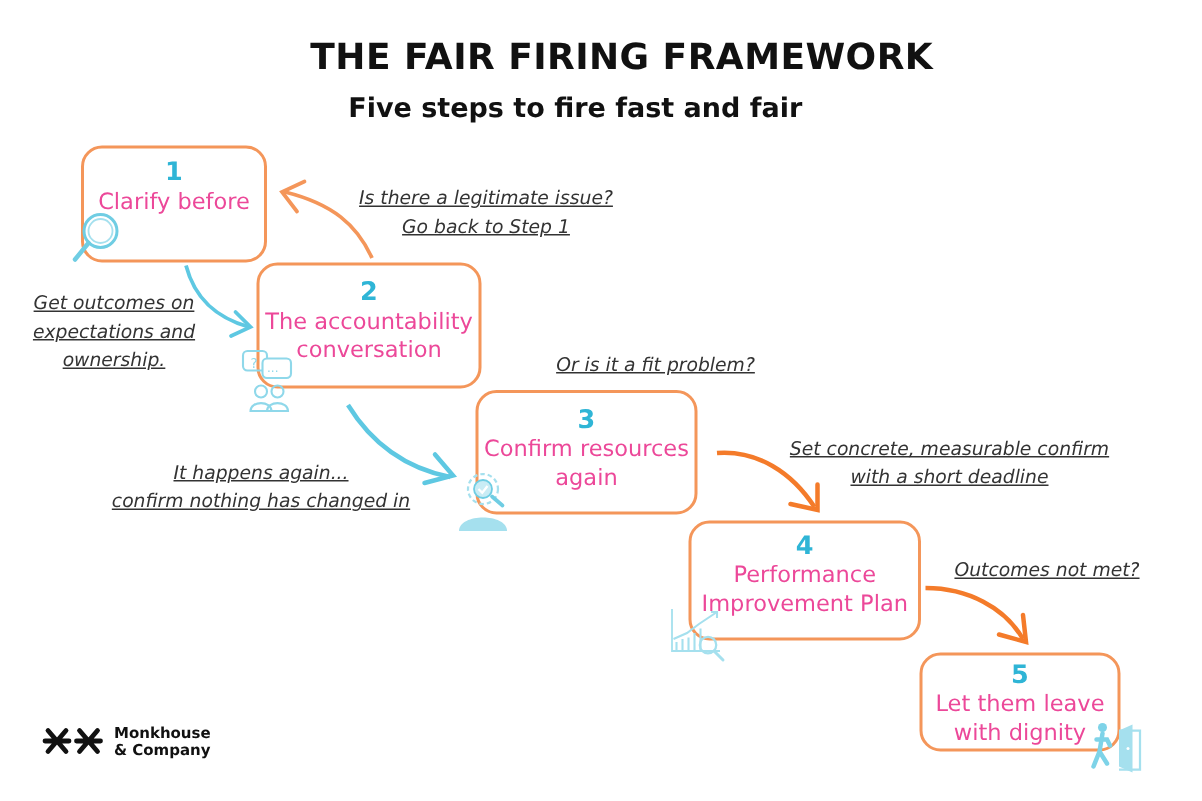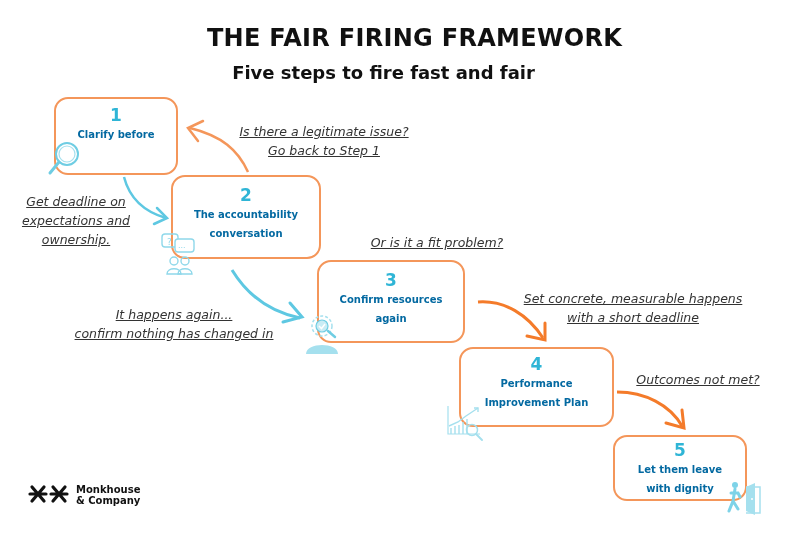--- a/index.html
+++ b/index.html
@@ -1,21 +1,21 @@
 <!DOCTYPE html>
 <html><head>
 <meta charset="utf-8">
 <style>
   html, body { margin: 0; padding: 0; background: #ffffff; }
   body { width: 801px; height: 534px; position: relative; overflow: hidden; font-family: "DejaVu Sans", sans-serif; color: #111; }
   .title { position: absolute; left: 0; width: 801px; top: 24px; text-align: center; font-weight: bold; font-size: 24px; letter-spacing: 0.3px; padding-left: 14px; }
   .subtitle { position: absolute; left: 0; width: 767px; top: 62px; text-align: center; font-weight: bold; font-size: 18px; }
   .step { position: absolute; border: 2px solid #f4965a; border-radius: 14px; background: #fff; box-sizing: border-box; text-align: center; }
   .step .num { color: #2fb5d6; font-weight: bold; font-size: 17px; line-height: 20px; margin-top: 6px; }
-  .step .label { font-weight: bold; font-size: 10px; line-height: 19px; color: #0369a1; }
+  .step .label { font-weight: normal; font-size: 15px; line-height: 19px; color: #ec4899; }
   .note { position: absolute; font-style: italic; font-size: 12.5px; line-height: 19px; color: #333; text-align: center; white-space: nowrap; text-decoration: underline; }
   svg.arrows { position: absolute; left: 0; top: 0; }
   .icon { position: absolute; }
   .logo { position: absolute; left: 28px; top: 484px; display: flex; align-items: flex-start; }
   .logo-text { font-weight: bold; font-size: 10px; line-height: 11px; margin-left: 6px; }
 </style>
 </head>
 <body>
 
 <div class="title">THE FAIR FIRING FRAMEWORK</div>
@@ -109,36 +109,36 @@
   <path d="M20 6 L34 6 L34 32 L20 32" stroke="#a5e0ee" stroke-width="1.5" fill="none"></path>
   <circle cx="26" cy="18" r="1" fill="#fff"></circle>
 </svg>
 
 <div class="note" style="left:222px; top:122px; width:204px;">
   <div>Is there a legitimate issue?</div>
   <div>Go back to Step 1</div>
 </div>
 
 <div class="note" style="left:6px; top:192px; width:140px;">
-  <div>Get deadline on</div>
+  <div>Get outcomes on</div>
   <div>expectations and</div>
   <div>ownership.</div>
 </div>
 
 <div class="note" style="left:362px; top:233px; width:150px;">
   <div>Or is it a fit problem?</div>
 </div>
 
 <div class="note" style="left:62px; top:305px; width:224px;">
   <div>It happens again...</div>
   <div>confirm nothing has changed in</div>
 </div>
 
 <div class="note" style="left:508px; top:289px; width:250px;">
-  <div>Set concrete, measurable happens</div>
+  <div>Set concrete, measurable confirm</div>
   <div>with a short deadline</div>
 </div>
 
 <div class="note" style="left:630px; top:370px; width:136px;">
   <div>Outcomes not met?</div>
 </div>
 
 <div class="logo">
   <svg width="42" height="20" viewBox="0 0 42 20">
     <g stroke="#111" stroke-width="3.2" stroke-linecap="round">

